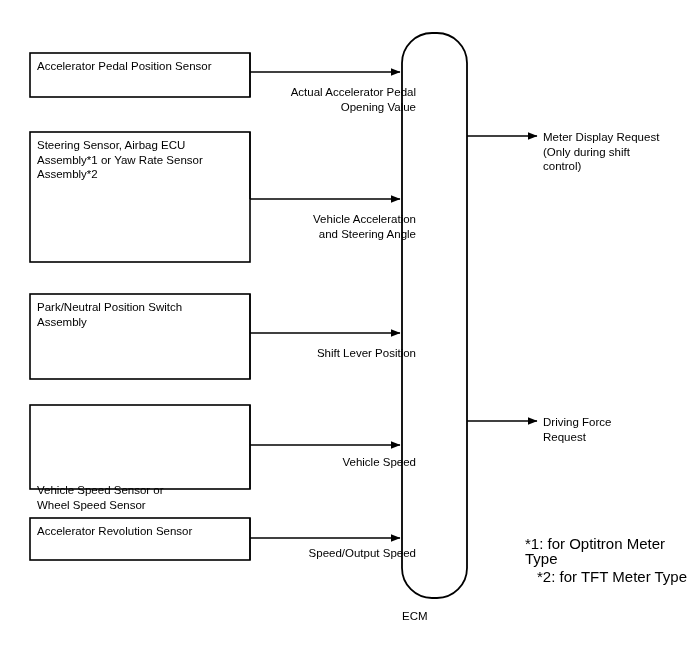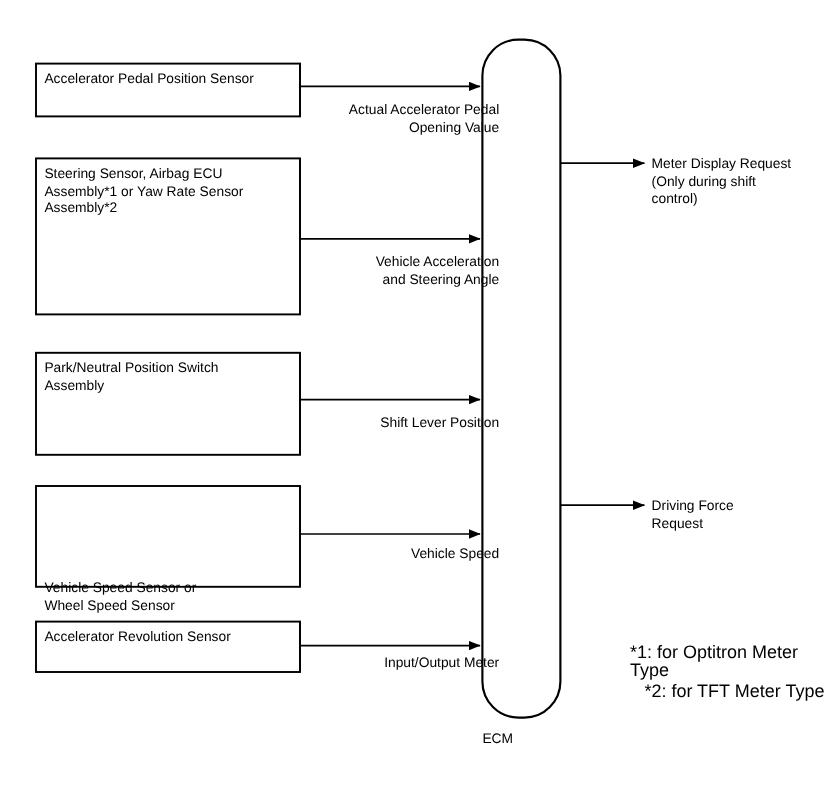--- a/index.html
+++ b/index.html
@@ -110,21 +110,21 @@
   <div class="txt box-label" style="left:37px; top:435px; width:208px;margin-top:48px;">Vehicle Speed Sensor or
 Wheel Speed Sensor</div>
   <div class="txt box-label" style="left:37px; top:524px; width:208px;">Accelerator Revolution Sensor</div>
 
   <div class="txt sig-label" style="left:256px; top:85px; width:160px;">Actual Accelerator Pedal
 Opening Value</div>
   <div class="txt sig-label" style="left:256px; top:212px; width:160px;">Vehicle Acceleration
 and Steering Angle</div>
   <div class="txt sig-label" style="left:256px; top:346px; width:160px;">Shift Lever Position</div>
   <div class="txt sig-label" style="left:256px; top:455px; width:160px;">Vehicle Speed</div>
-  <div class="txt sig-label" style="left:256px; top:546px; width:160px;">Input/Output Meter</div>
+  <div class="txt sig-label" style="left:256px; top:546px; width:160px;">Speed/Output Speed</div>
 
   <div class="txt out-label" style="left:543px; top:130px; width:150px;">Meter Display Request
 (Only during shift
 control)</div>
   <div class="txt out-label" style="left:543px; top:415px; width:150px;">Driving Force
 Request</div>
 
   <div class="txt ecm-label" style="left:402px; top:609px; width:65px;">ECM</div>
 
   <div class="txt note-label" style="left:525px; top:537px; width:160px;">*1: for Optitron Meter Type</div>

